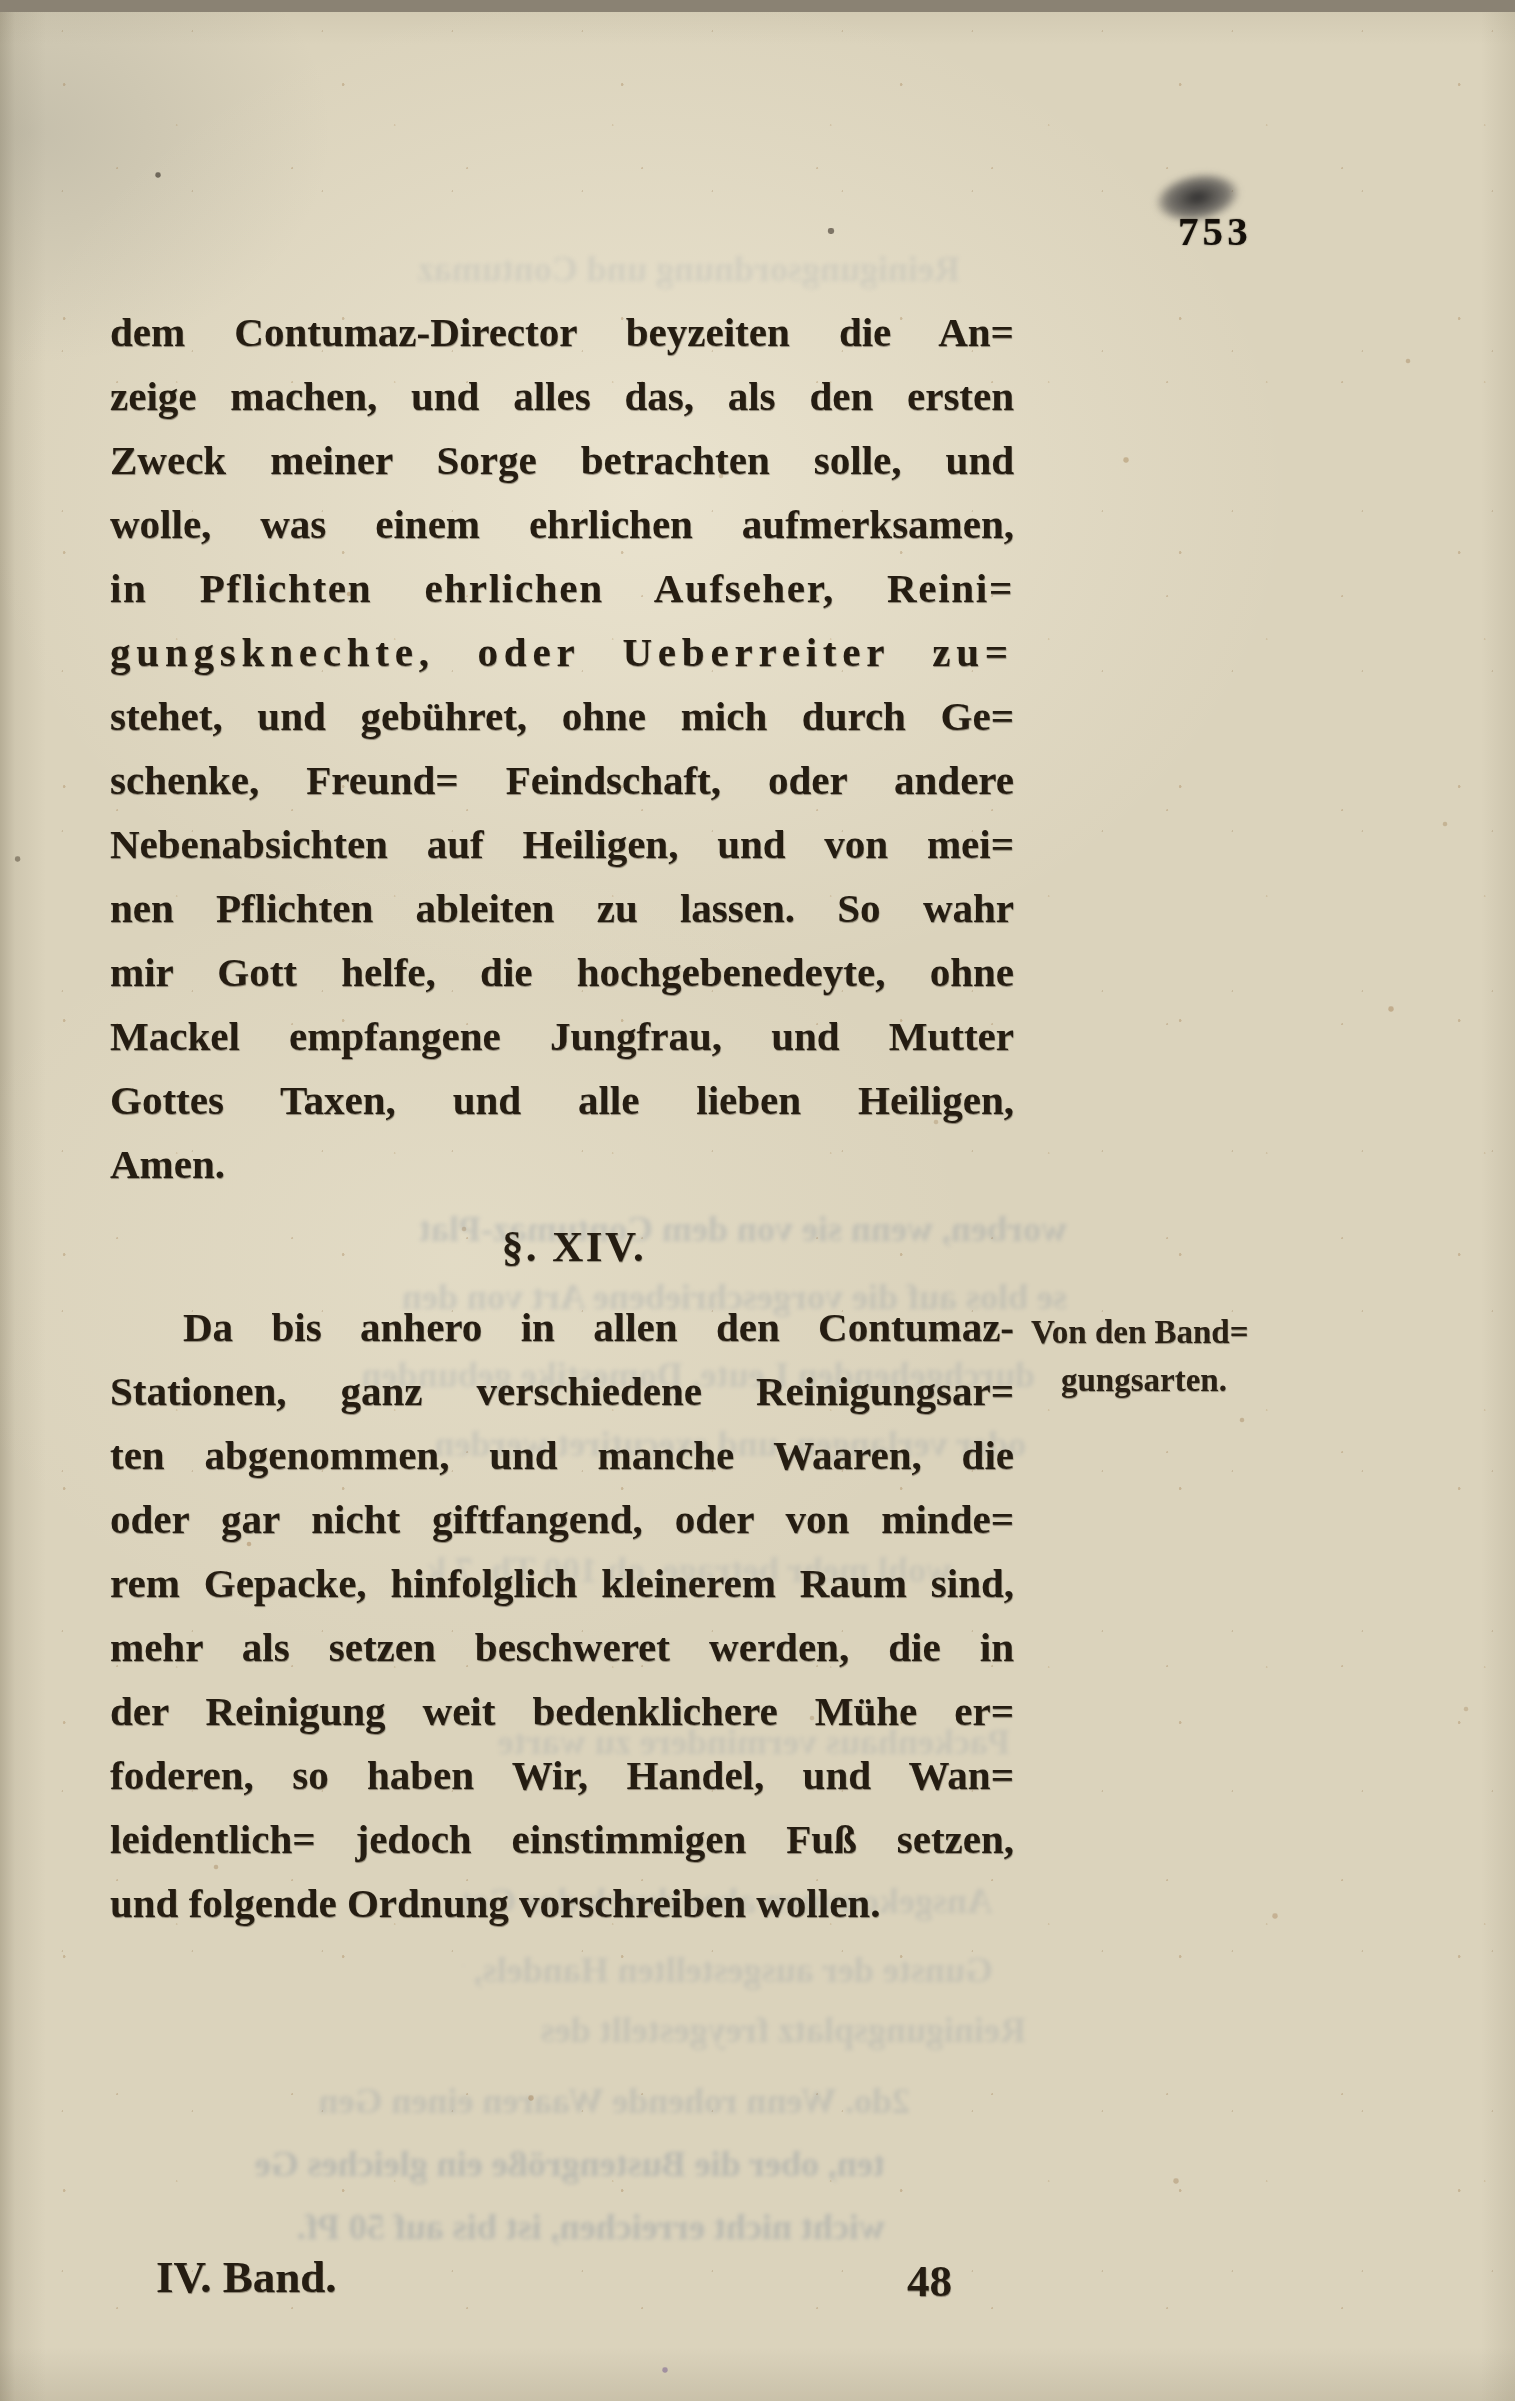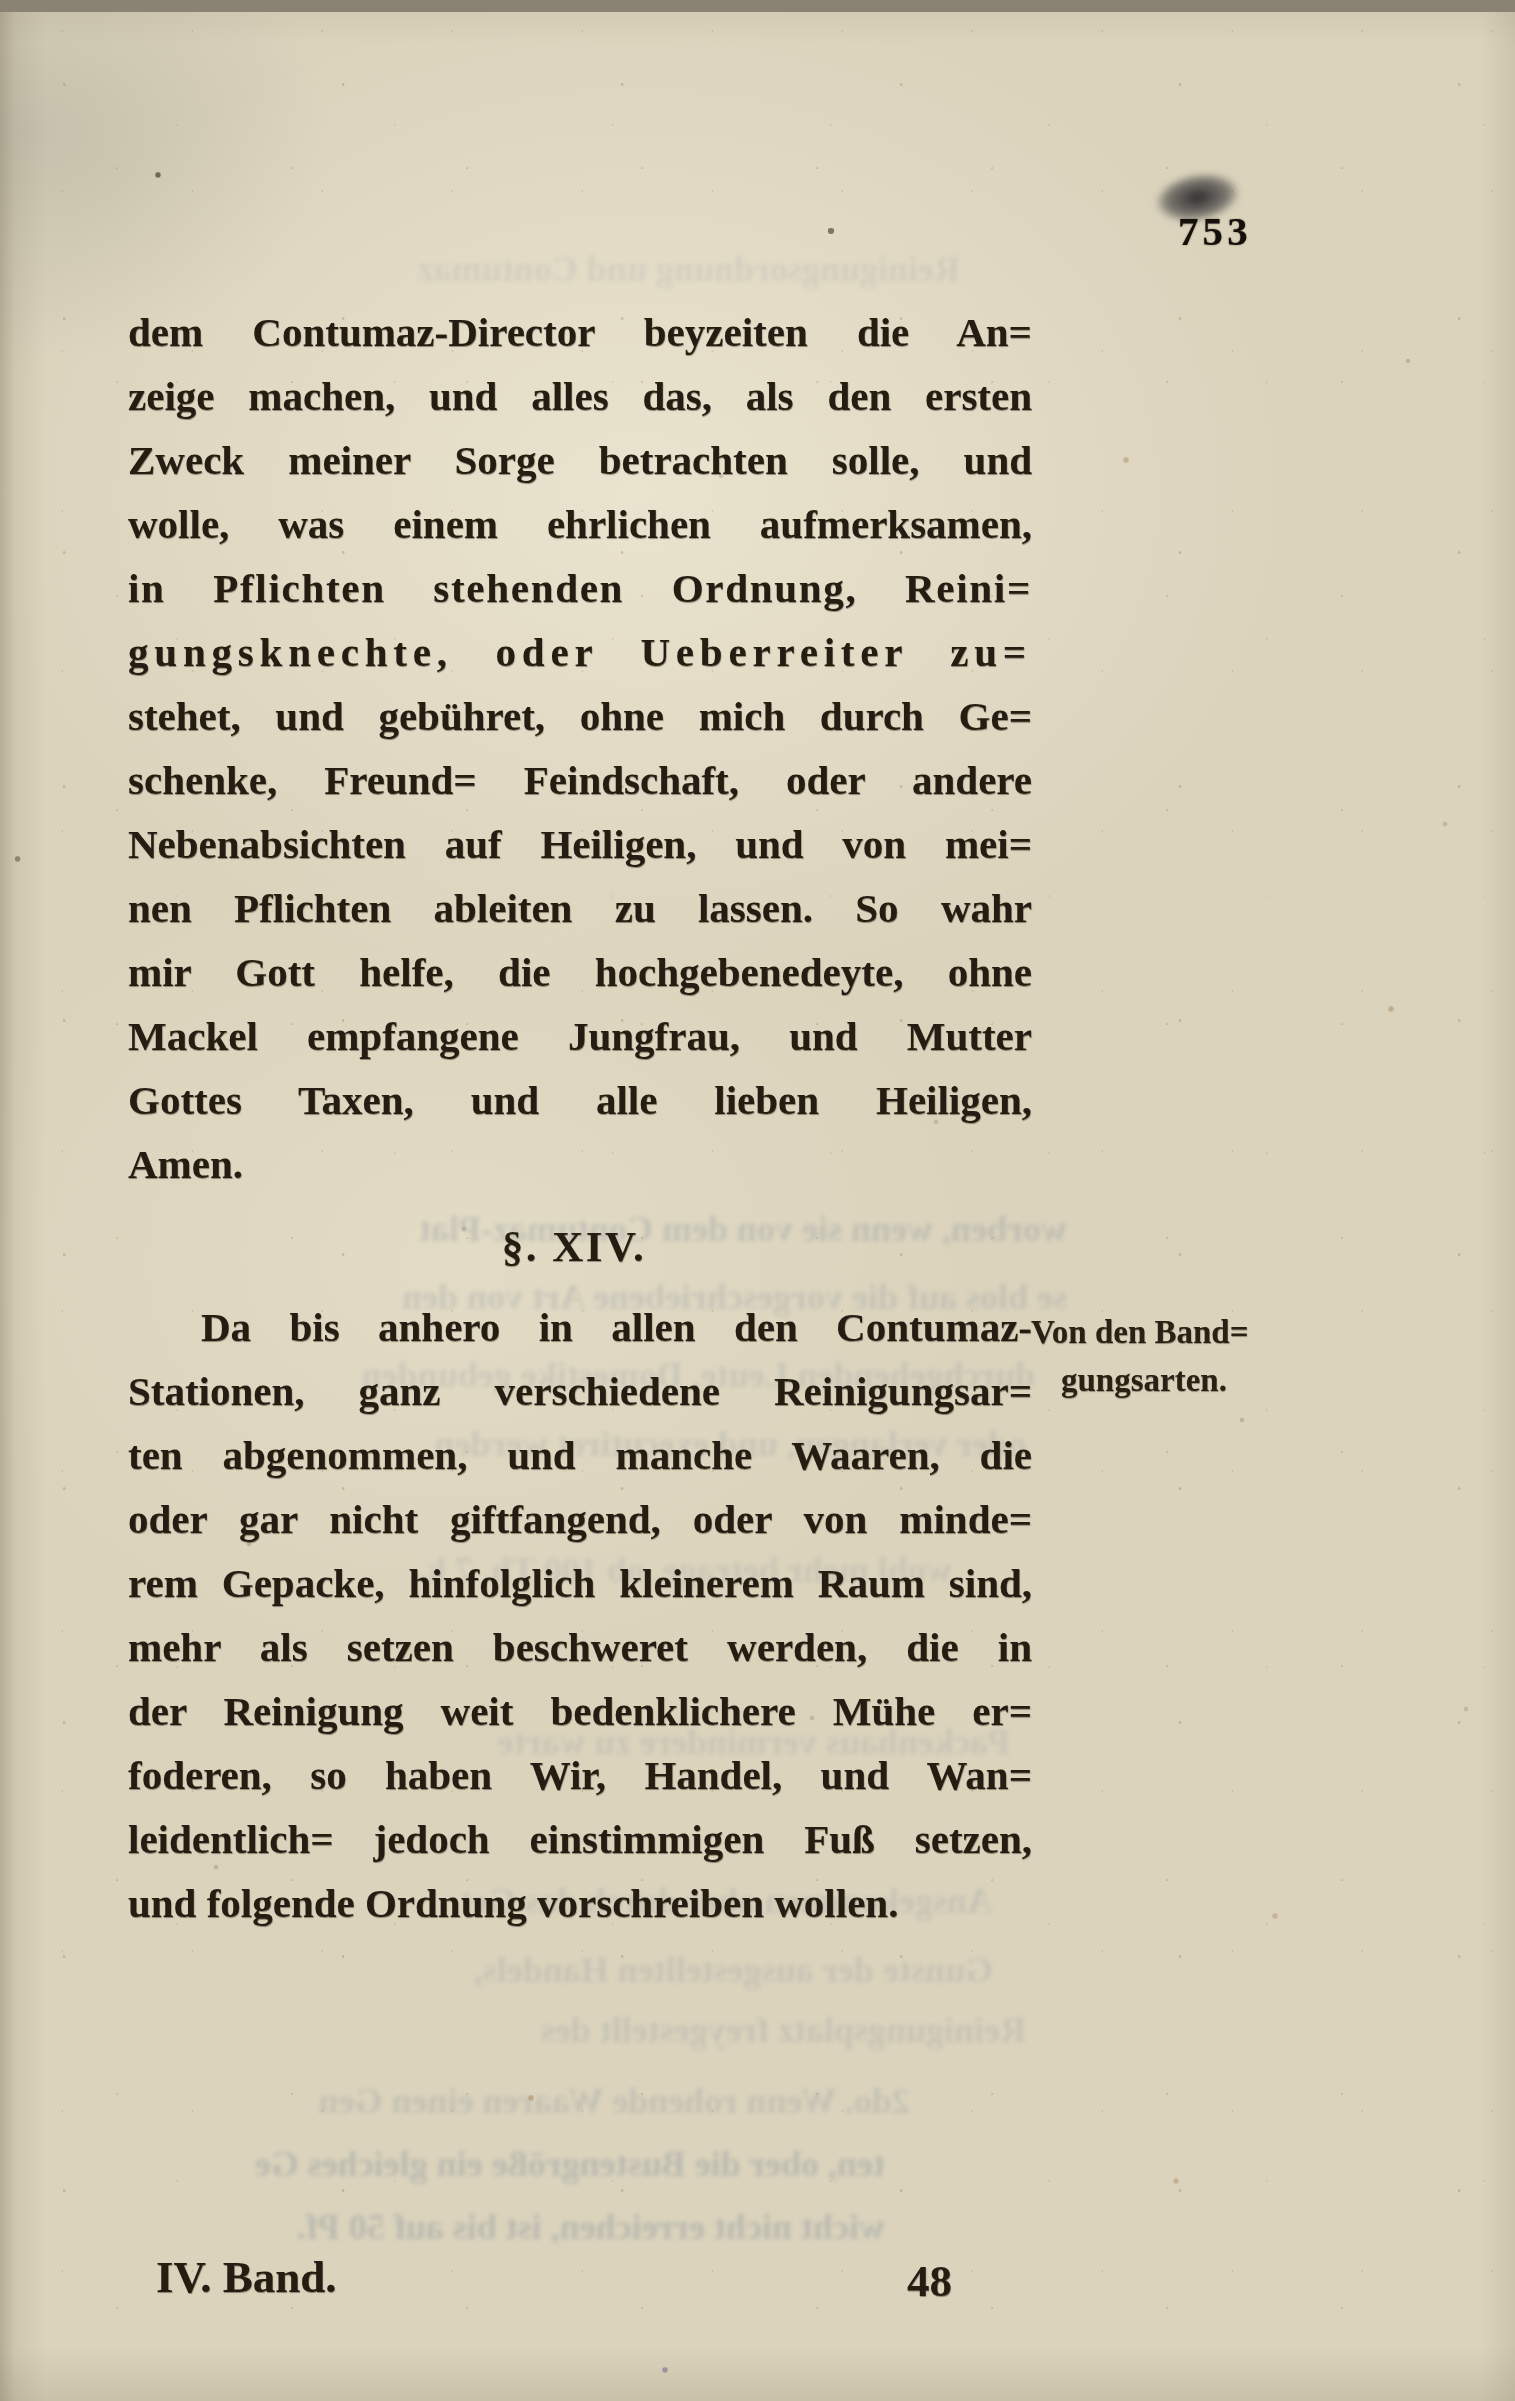--- a/index.html
+++ b/index.html
@@ -65,21 +65,21 @@
     filter: blur(3.3px);
     transform: rotate(-10deg);
     pointer-events: none;
   }
   .page-number {
     position: absolute; left: 1178px; top: 195px;
     font-size: 41px; font-weight: 700; letter-spacing: 4.1px;
     color: #15100a;
     text-shadow: 0 0 1.7px rgba(20,15,8,.55);
   }
-  .col { position: absolute; left: 128px; width: 904px; }
+  .col { position: absolute; left: 110px; width: 904px; }
   .para1 { top: 288px; }
   .para2 { top: 1283px; }
   .tl {
     font-size: 41px; font-weight: 700; line-height: 64px;
     color: var(--ink, #251d12);
     text-align: justify; text-align-last: justify;
     text-shadow: 0.5px 0.7px 0.8px rgba(37,29,18,.45);
   }
   .tl.end { text-align-last: left; }
   .tl.indent { text-indent: 73px; }
@@ -145,21 +145,21 @@
   <div class="specks"></div>
   <div class="ink-smudge"></div>
 
   <div class="page-number">753</div>
 
   <main class="col para1">
     <div class="tl">dem Contumaz-Director beyzeiten die An=</div>
     <div class="tl">zeige machen, und alles das, als den ersten</div>
     <div class="tl">Zweck meiner Sorge betrachten solle, und</div>
     <div class="tl">wolle, was einem ehrlichen aufmerksamen,</div>
-    <div class="tl tracked2">in Pflichten stehenden Ordnung, Reini=</div>
+    <div class="tl tracked2">in Pflichten ehrlichen Aufseher, Reini=</div>
     <div class="tl tracked">gungsknechte, oder Ueberreiter zu=</div>
     <div class="tl">stehet, und gebühret, ohne mich durch Ge=</div>
     <div class="tl">schenke, Freund= Feindschaft, oder andere</div>
     <div class="tl">Nebenabsichten auf Heiligen, und von mei=</div>
     <div class="tl">nen Pflichten ableiten zu lassen. So wahr</div>
     <div class="tl">mir Gott helfe, die hochgebenedeyte, ohne</div>
     <div class="tl">Mackel empfangene Jungfrau, und Mutter</div>
     <div class="tl">Gottes Taxen, und alle lieben Heiligen,</div>
     <div class="tl end">Amen.</div>
   </main>

